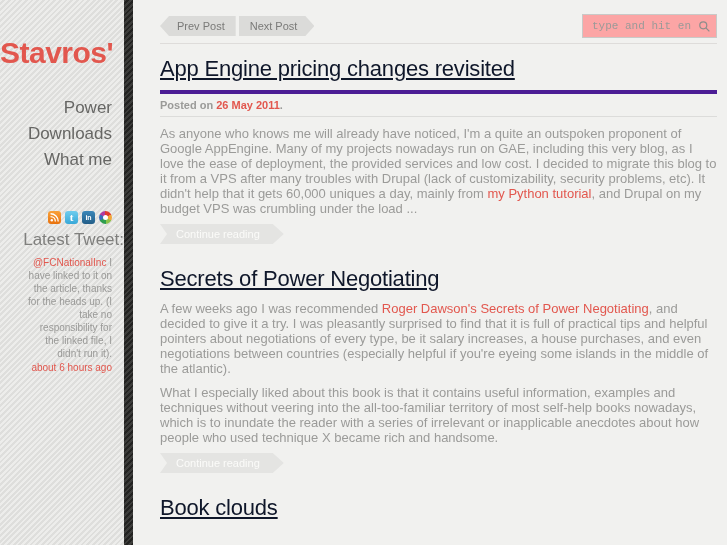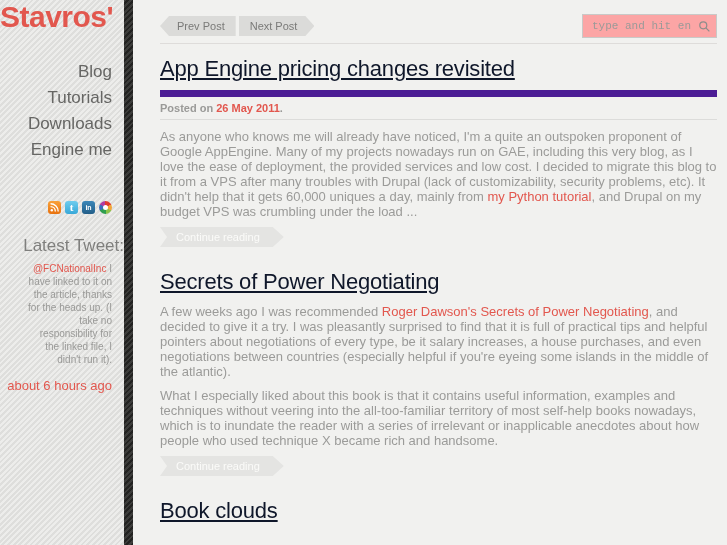--- a/index.html
+++ b/index.html
@@ -19,20 +19,21 @@
     background-image: repeating-linear-gradient(135deg, rgba(255,255,255,0.35) 0 2px, rgba(0,0,0,0.022) 2px 4px);
     text-align: right;
     overflow: hidden;
   }
   .sidebar-border {
     width: 9px; height: 545px; flex: none;
     background-color: #2e2e2c;
     background-image: repeating-linear-gradient(135deg, rgba(255,255,255,0.07) 0 2px, rgba(0,0,0,0.25) 2px 4px);
   }
   .site-title {
+    margin-top: 36px;
     padding-right: 16px;
     color: #e2574e;
     font-size: 30px;
     line-height: 33px;
     letter-spacing: -0.5px;
   }
   .site-nav { margin-top: 26px; padding-right: 12px; }
   .site-nav .nav-item {
     display: block;
     color: #666664;
@@ -62,40 +63,40 @@
   .icon-wheel {
     border-radius: 50%;
     background: conic-gradient(#e03a2f 0 60deg, #f0a63a 60deg 120deg, #8bc34a 120deg 175deg, #2f9e4f 175deg 240deg, #3b6fba 240deg 300deg, #b03ba0 300deg 360deg);
     position: relative;
   }
   .icon-wheel .wheel-center {
     position: absolute; left: 4px; top: 4px; width: 5px; height: 5px;
     background: #fff; border-radius: 50%;
   }
   .tweet-heading {
-    margin-top: 22px;
+    margin-top: 6px;
     padding-right: 0;
     color: #7f7f7d;
     font-size: 17px;
     font-weight: normal;
   }
   .tweet-body {
     margin-top: 6px;
     padding: 0 12px 0 24px;
     font-size: 10px;
     line-height: 13px;
     color: #999997;
   }
   .tweet-handle { color: #e2574e; text-decoration: none; cursor: pointer; }
   .tweet-time {
     display: block;
-    margin-top: 12px;
+    margin-top: 2px;
     padding-right: 12px;
     color: #e2574e;
-    font-size: 13px;
+    font-size: 10px;
     text-decoration: none;
     cursor: pointer;
   }
 
   
   .main {
     flex: 1;
     background: #f1f1ef;
     padding: 0 10px 0 27px;
     overflow: hidden;
@@ -155,21 +156,21 @@
     margin-top: 12px;
     color: #0f172a;
     font-size: 22px;
     font-weight: normal;
     letter-spacing: -0.2px;
     text-decoration: underline;
   }
   .post + .post .post-title { margin-top: 22px; }
   .post-meta {
     margin-top: 8px;
-    border-top: 7px solid #4c1d95;
+    border-top: 4px solid #4c1d95;
     border-bottom: 1px solid #dcdcda;
     padding: 5px 0;
     font-size: 11px;
     font-weight: bold;
     color: #9a9a98;
   }
   .date-link { color: #e2574e; text-decoration: none; cursor: pointer; font-weight: bold; }
   .post-body {
     margin-top: 9px;
     font-size: 13px;
@@ -194,24 +195,23 @@
 </style>
 </head>
 <body>
 
 <aside class="sidebar">
   <h1 class="site-title">
     <span>Stavros'</span><br>
   </h1>
 
   <nav class="site-nav">
-    <a class="nav-item">Blog</a>
-    <a class="nav-item">Tutorials</a>
+    <a class="nav-item">Power</a>
     <a class="nav-item">Downloads</a>
-    <a class="nav-item">Engine me</a>
+    <a class="nav-item">What me</a>
   </nav>
 
   <div class="social-row">
     <span class="social-icon icon-rss">
       <svg width="9" height="9" viewBox="0 0 16 16">
         <circle cx="3.2" cy="12.8" r="2.1" fill="#fff"></circle>
         <path d="M1 6.5 a8.5 8.5 0 0 1 8.5 8.5" fill="none" stroke="#fff" stroke-width="2.4"></path>
         <path d="M1 1.4 a13.6 13.6 0 0 1 13.6 13.6" fill="none" stroke="#fff" stroke-width="2.4"></path>
       </svg>
     </span>

